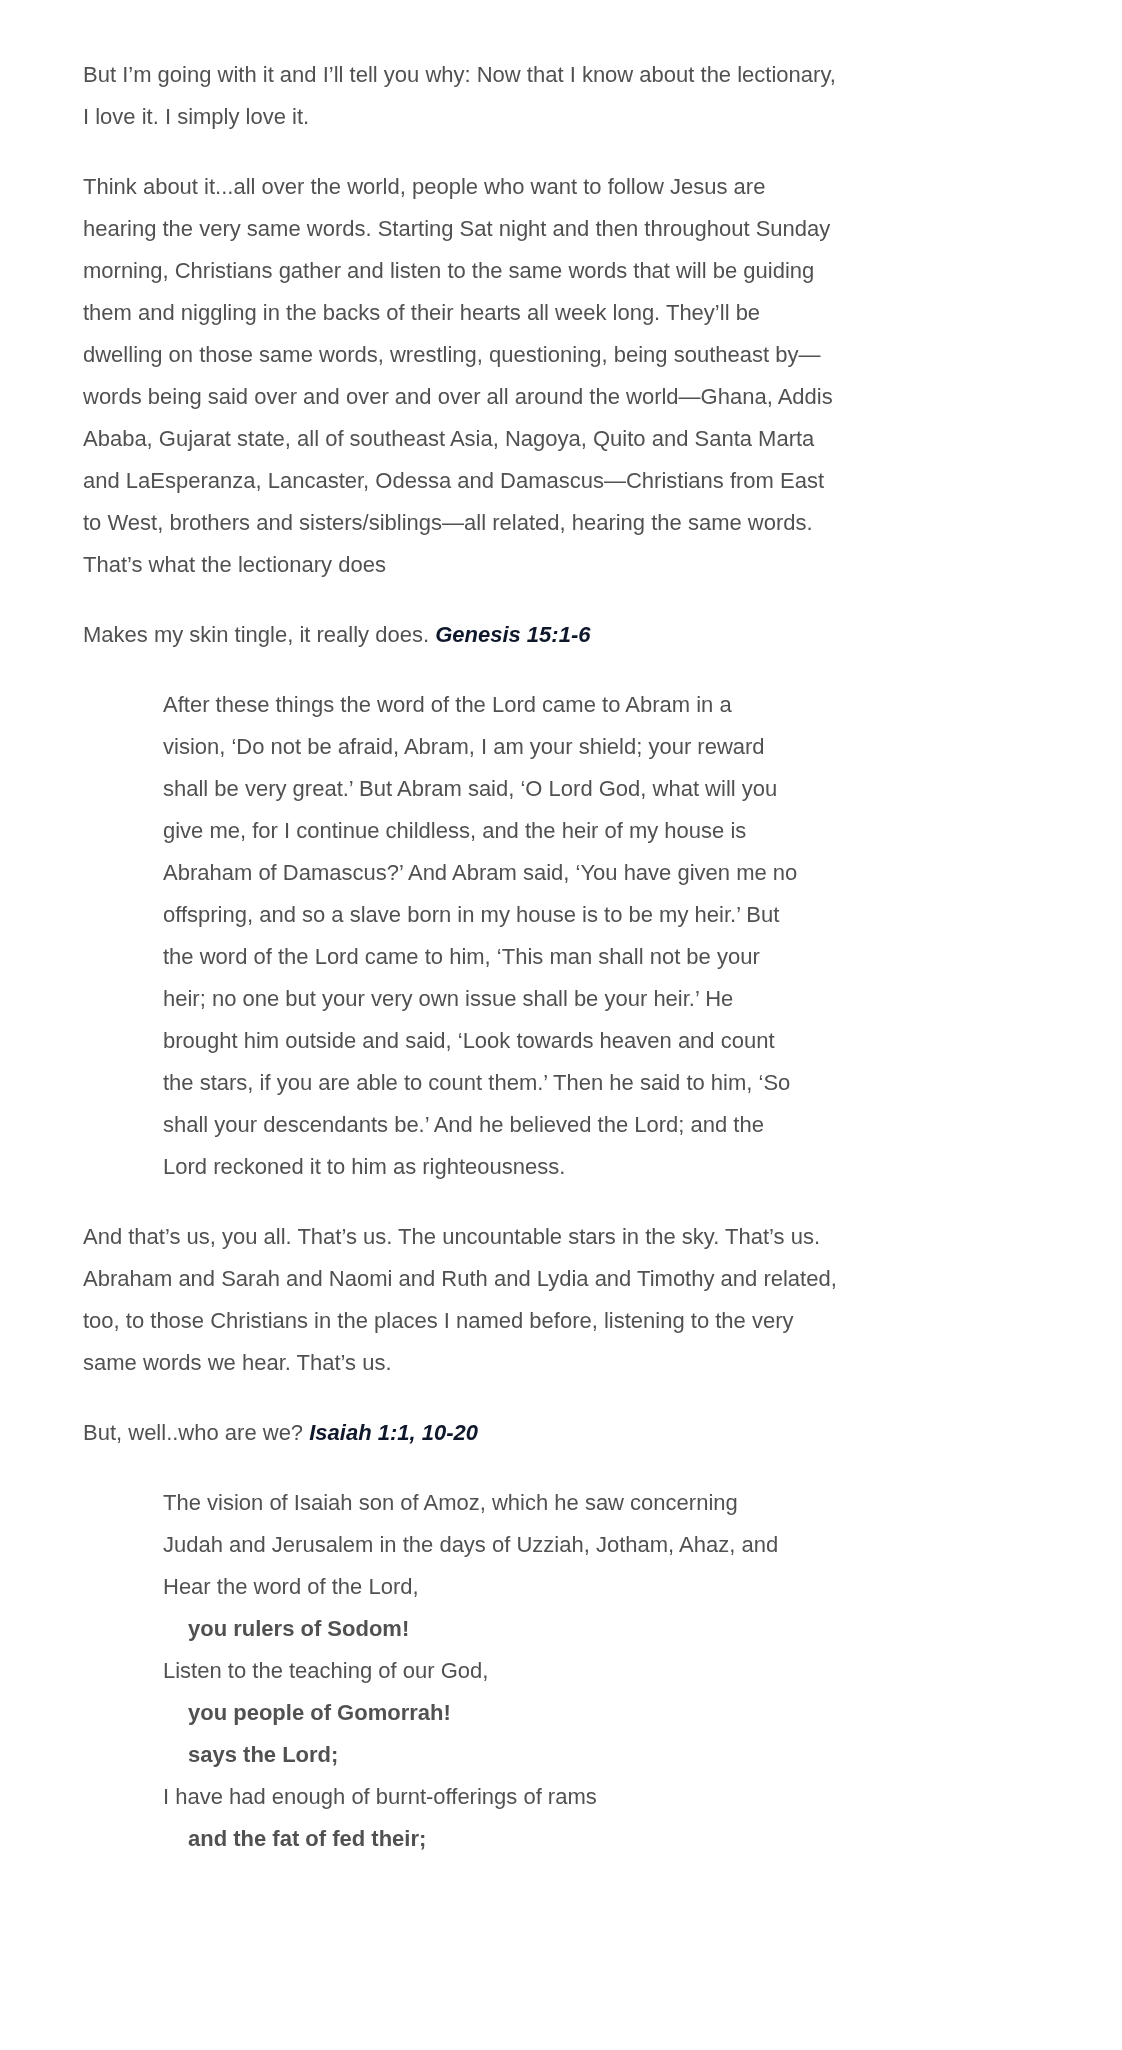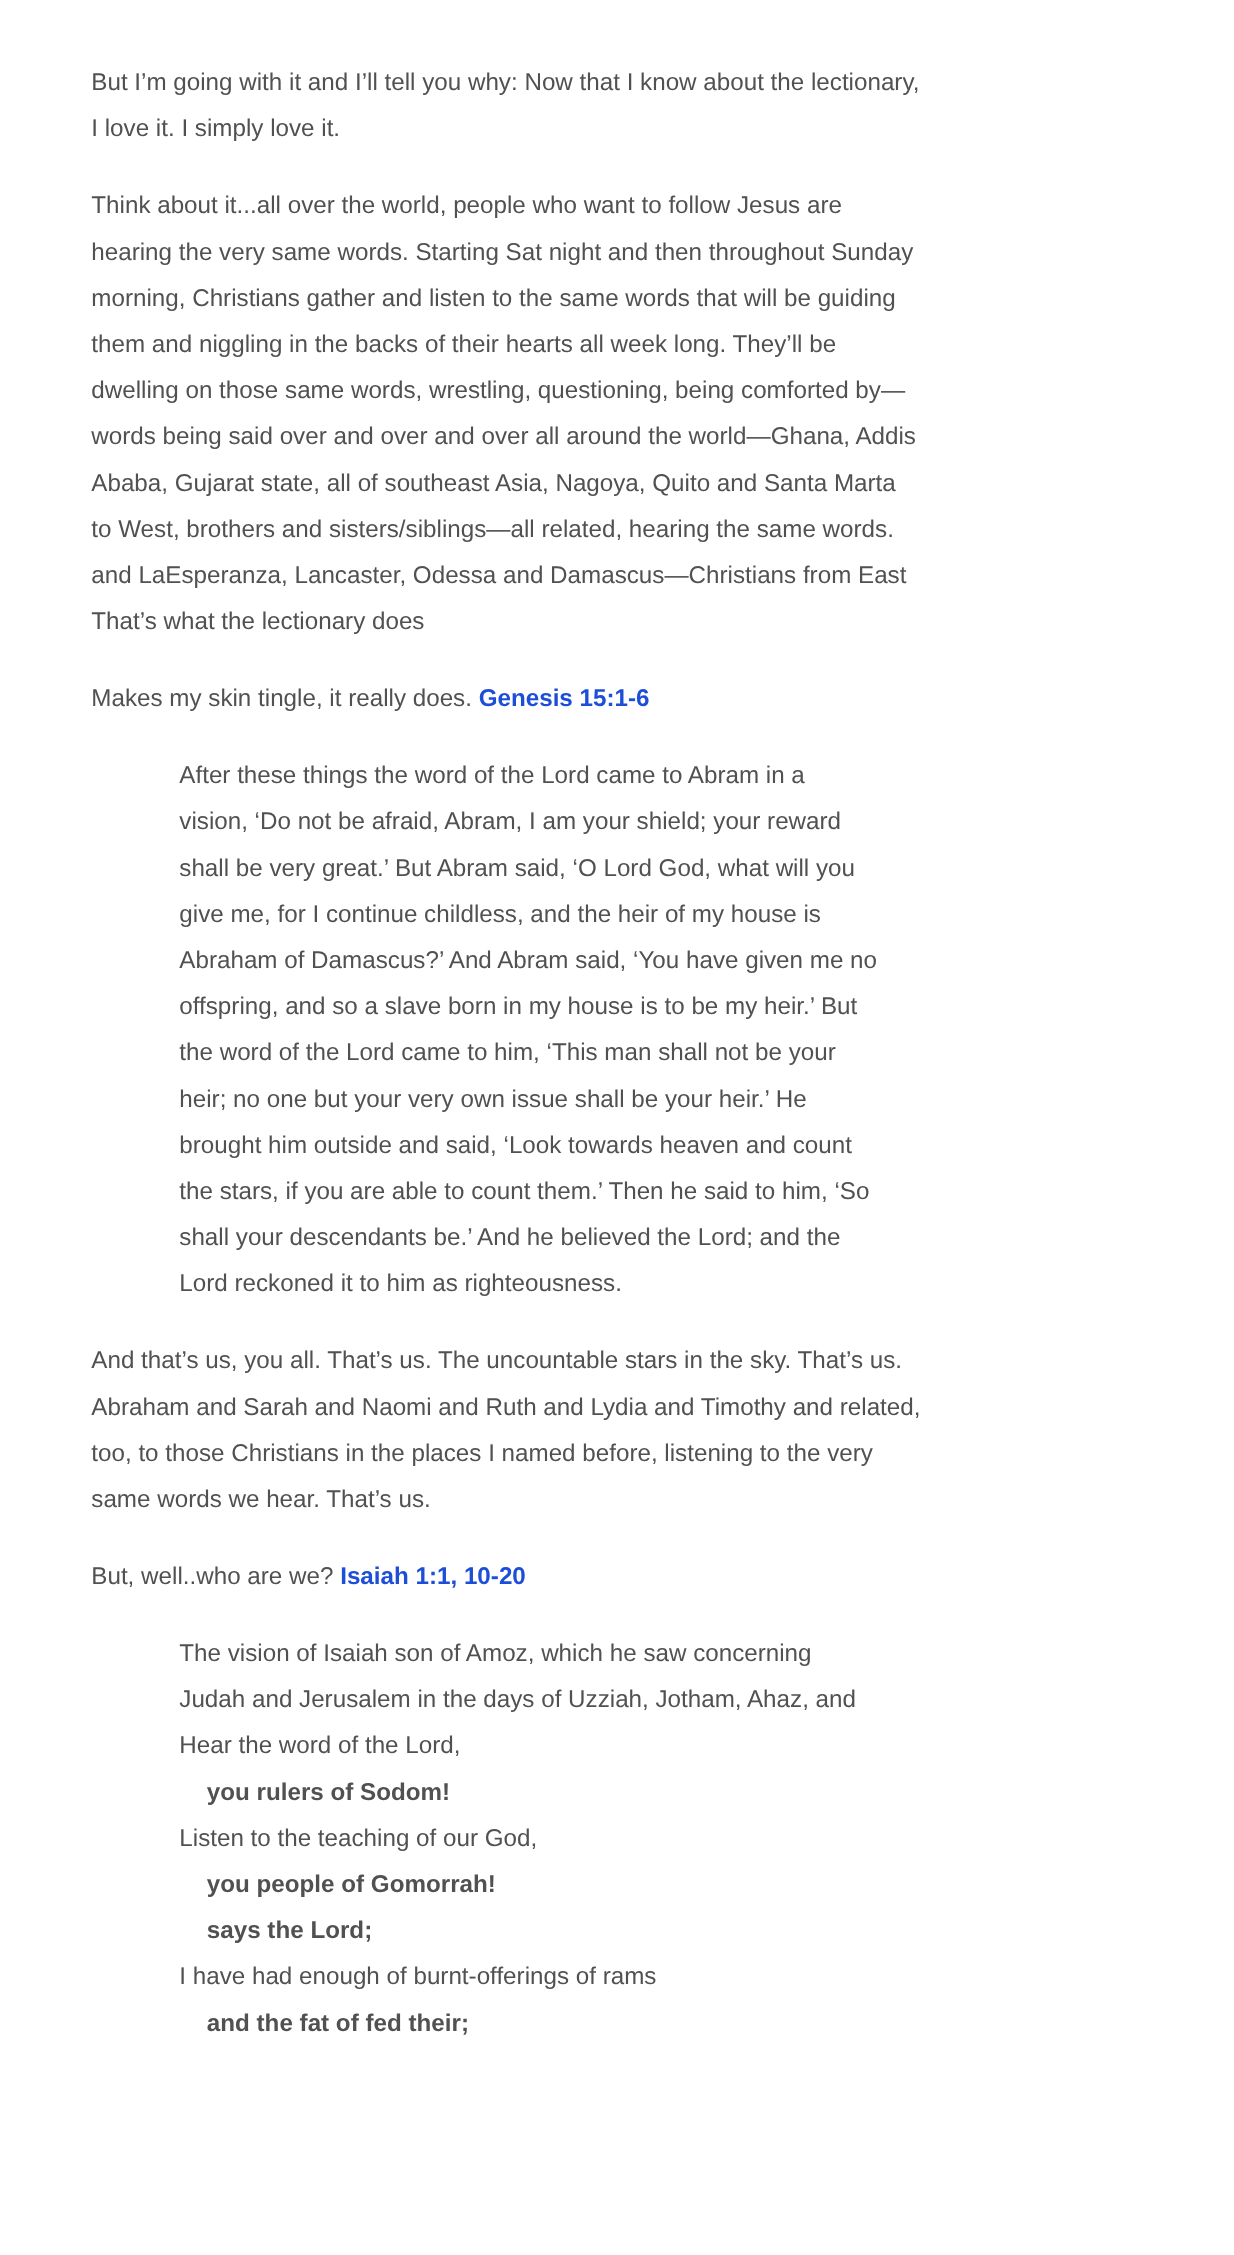--- a/index.html
+++ b/index.html
@@ -28,41 +28,42 @@
   }
   .line {
     white-space: nowrap;
   }
   .line.indent-1 {
     padding-left: 25px;
     font-weight: bold;
   }
   strong {
     font-weight: 700;
-    color: #1d4ed8;
+    color: #0f172a;
+    font-style: italic;
   }
 </style>
 </head>
 <body style="background: rgb(255, 255, 255); color: rgb(81, 81, 81);">
 
 <article class="article">
     <div class="block paragraph">
       <div class="line"><span>But I’m going with it and I’ll tell you why: Now that I know about the lectionary,</span></div>
       <div class="line"><span>I love it. I simply love it.</span></div>
     </div>
     <div class="block paragraph">
       <div class="line"><span>Think about it...all over the world, people who want to follow Jesus are</span></div>
       <div class="line"><span>hearing the very same words. Starting Sat night and then throughout Sunday</span></div>
       <div class="line"><span>morning, Christians gather and listen to the same words that will be guiding</span></div>
       <div class="line"><span>them and niggling in the backs of their hearts all week long. They’ll be</span></div>
-      <div class="line"><span>dwelling on those same words, wrestling, questioning, being comforted by—</span></div>
+      <div class="line"><span>dwelling on those same words, wrestling, questioning, being southeast by—</span></div>
       <div class="line"><span>words being said over and over and over all around the world—Ghana, Addis</span></div>
       <div class="line"><span>Ababa, Gujarat state, all of southeast Asia, Nagoya, Quito and Santa Marta</span></div>
+      <div class="line"><span>and LaEsperanza, Lancaster, Odessa and Damascus—Christians from East</span></div>
       <div class="line"><span>to West, brothers and sisters/siblings—all related, hearing the same words.</span></div>
-      <div class="line"><span>and LaEsperanza, Lancaster, Odessa and Damascus—Christians from East</span></div>
       <div class="line"><span>That’s what the lectionary does</span></div>
     </div>
     <div class="block paragraph">
       <div class="line"><span>Makes my skin tingle, it really does. </span><strong>Genesis 15:1-6</strong></div>
     </div>
     <div class="block blockquote">
       <div class="line"><span>After these things the word of the Lord came to Abram in a</span></div>
       <div class="line"><span>vision, ‘Do not be afraid, Abram, I am your shield; your reward</span></div>
       <div class="line"><span>shall be very great.’ But Abram said, ‘O Lord God, what will you</span></div>
       <div class="line"><span>give me, for I continue childless, and the heir of my house is</span></div>

